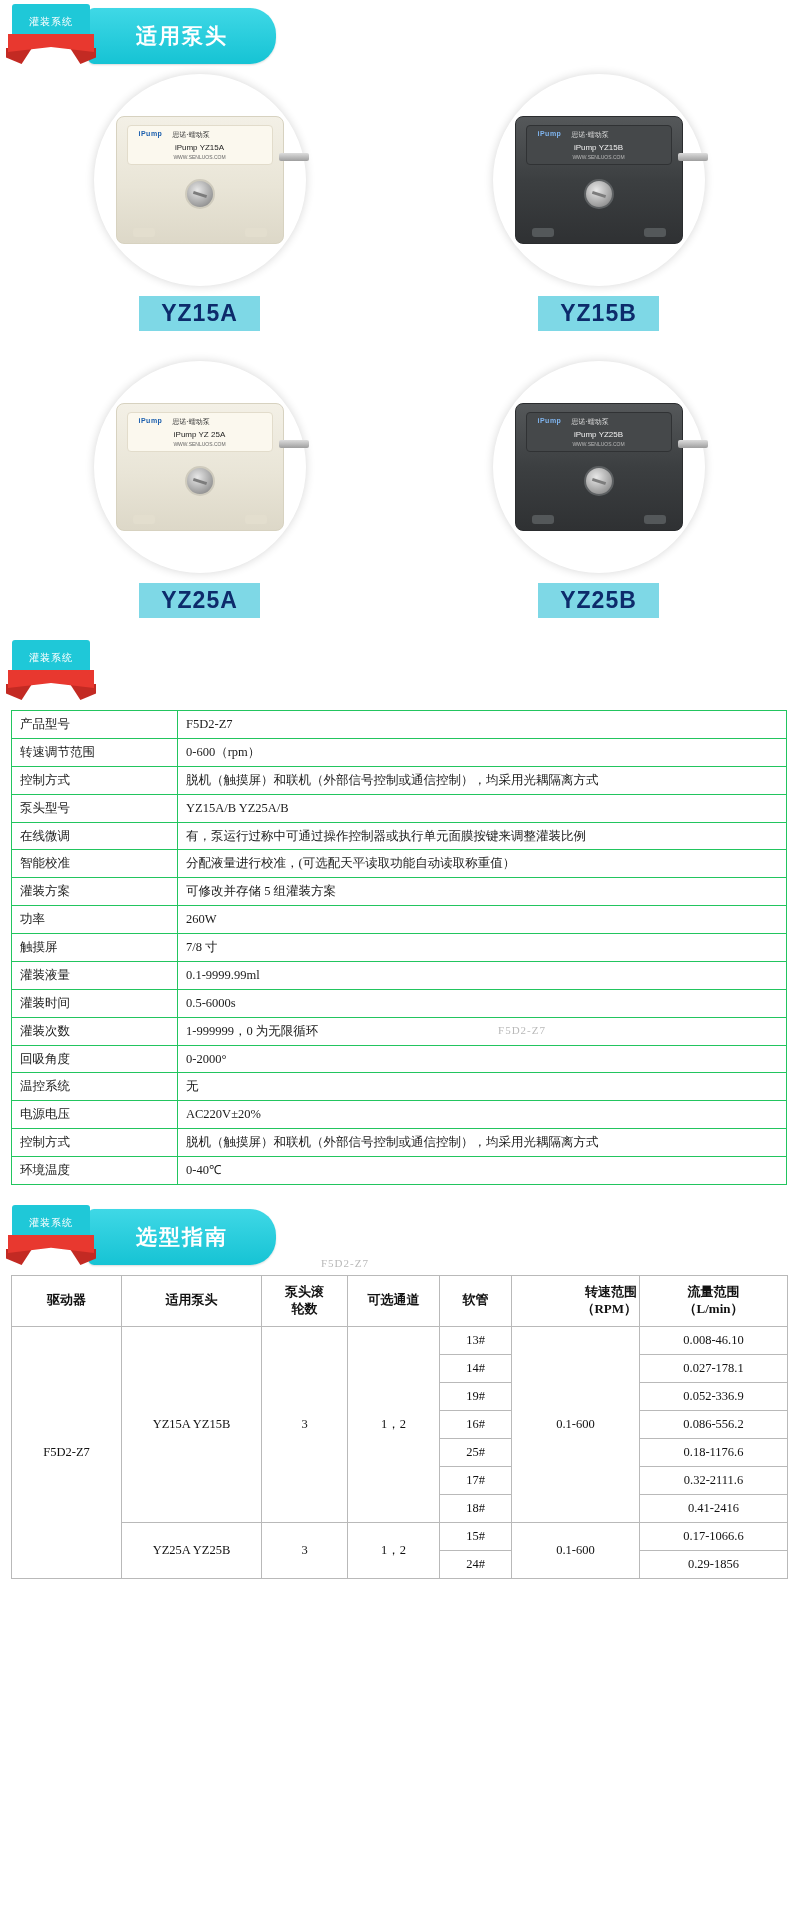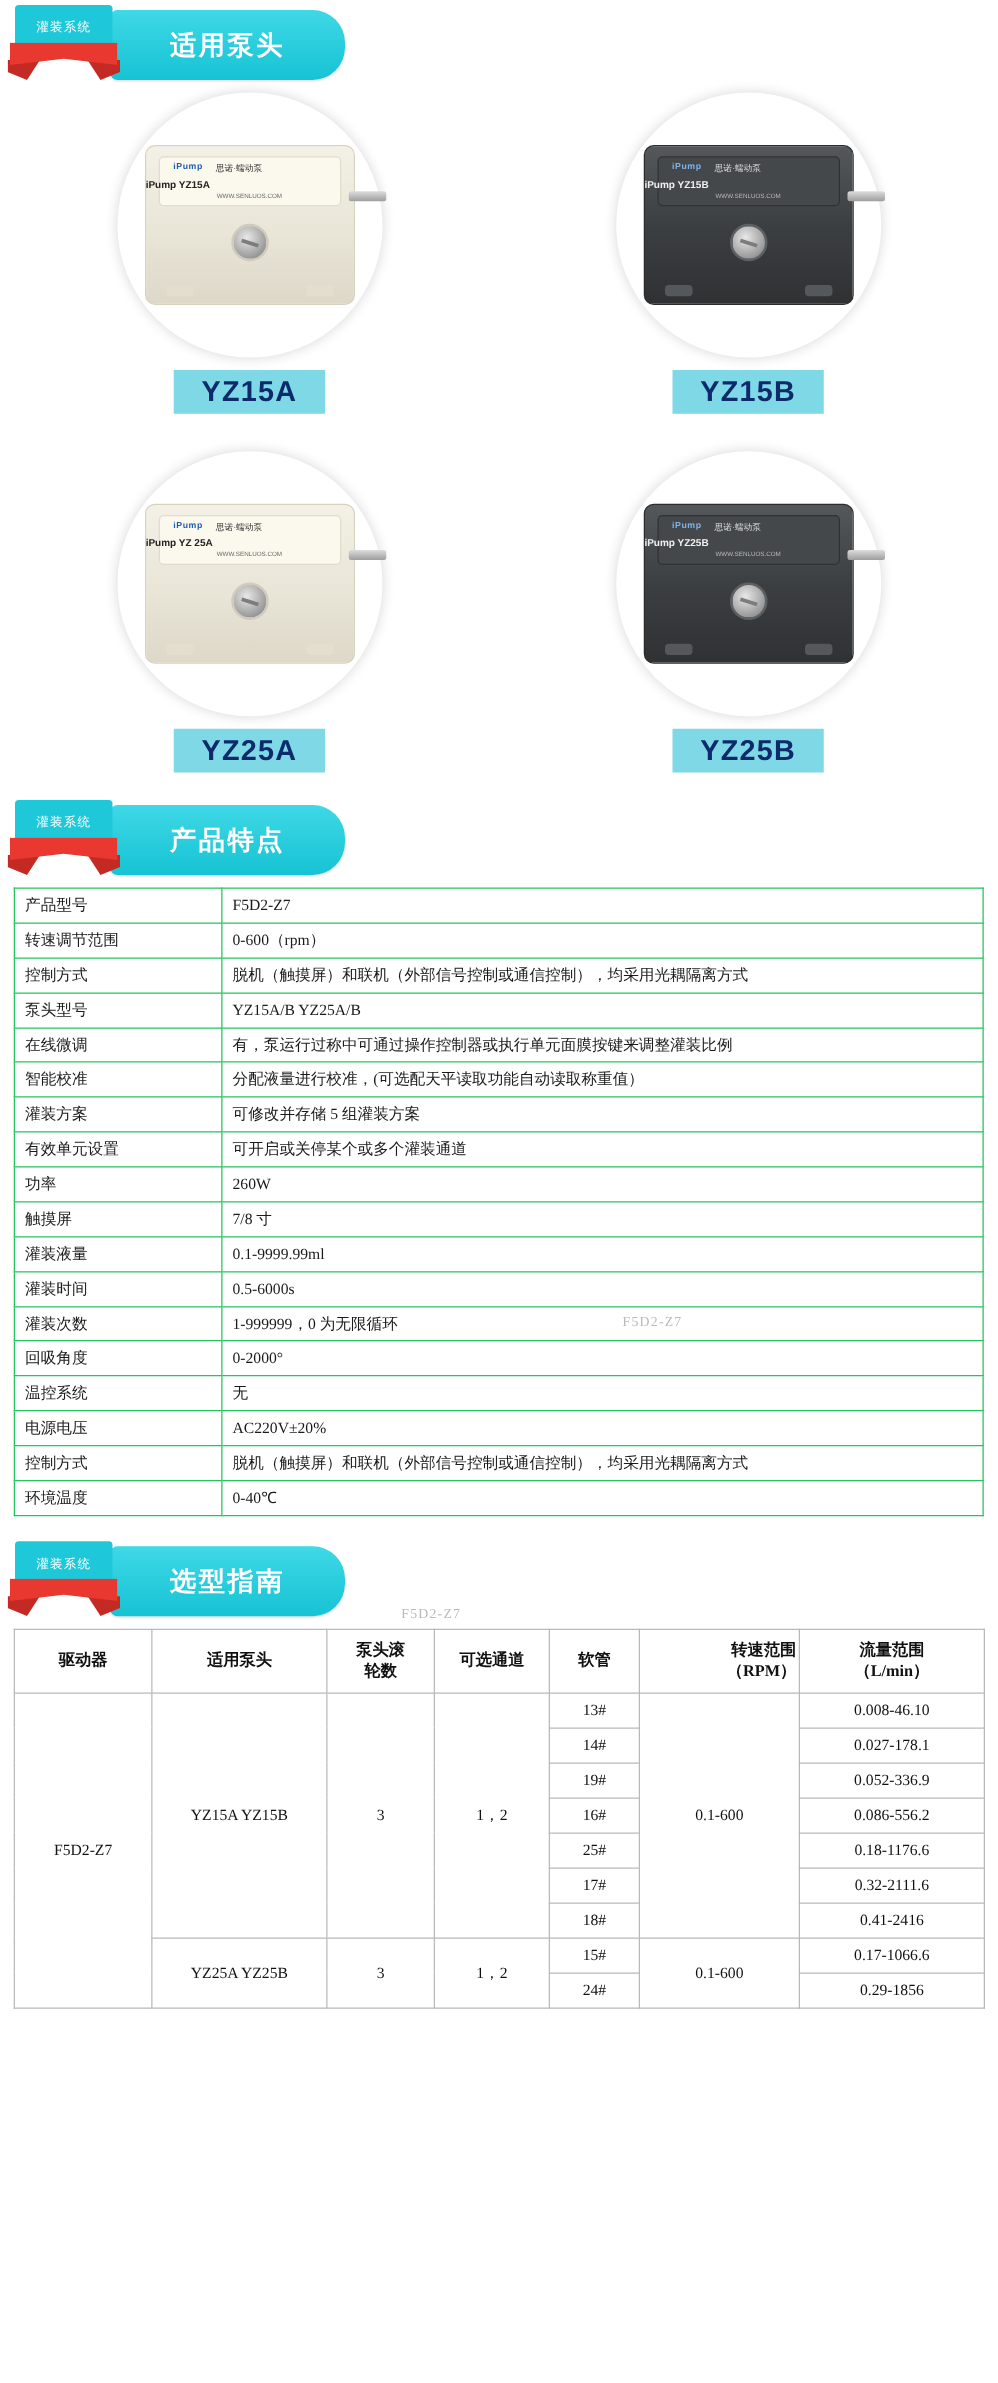--- a/index.html
+++ b/index.html
@@ -133,22 +133,22 @@
     letter-spacing: .5px;
   }
   .pump-img.dark .brand { color: #7fb4ee; }
   .pump-img .brand-cn {
     position: absolute; left: 56px; top: 13px;
     font-size: 7px; color: #333;
   }
   .pump-img.dark .brand-cn { color: #dcdcdc; }
   .pump-img .model {
     position: absolute; left: 0; right: 0; top: 26px;
-    text-align: left;
-    font-size: 8px; font-weight: bold; color: #222;
+    text-align: center;
+    font-size: 8px; font-weight: normal; color: #222;
   }
   .pump-img.dark .model { color: #f0f0f0; }
   .pump-img .site {
     position: absolute; left: 0; right: 0; top: 37px;
     text-align: center;
     font-size: 5px; color: #666;
   }
   .pump-img.dark .site { color: #b9b9b9; }
   .pump-img .hub {
     position: absolute;
@@ -341,23 +341,20 @@
 
   <div class="section-head" style="margin-top:18px">
     <div class="ribbon">
       <div class="rib-top">
           <span>灌装系统</span>
         </div>
       <div class="rib-wing-l"></div>
       <div class="rib-wing-r"></div>
       <div class="rib-red"></div>
     </div>
-    <div class="banner">
-      <span>产品特点</span>
-    </div>
   </div>
 
   <table class="spec-table" id="spec-table">
     <tbody>
         <tr>
           <td class="k">产品型号</td>
           <td>F5D2-Z7</td>
         </tr>
         <tr>
           <td class="k">转速调节范围</td>
@@ -375,24 +372,20 @@
           <td class="k">在线微调</td>
           <td>有，泵运行过称中可通过操作控制器或执行单元面膜按键来调整灌装比例</td>
         </tr>
         <tr>
           <td class="k">智能校准</td>
           <td>分配液量进行校准，(可选配天平读取功能自动读取称重值）</td>
         </tr>
         <tr>
           <td class="k">灌装方案</td>
           <td>可修改并存储 5 组灌装方案</td>
-        </tr>
-        <tr>
-          <td class="k">有效单元设置</td>
-          <td>可开启或关停某个或多个灌装通道</td>
         </tr>
         <tr>
           <td class="k">功率</td>
           <td>260W</td>
         </tr>
         <tr>
           <td class="k">触摸屏</td>
           <td>7/8 寸</td>
         </tr>
         <tr>

